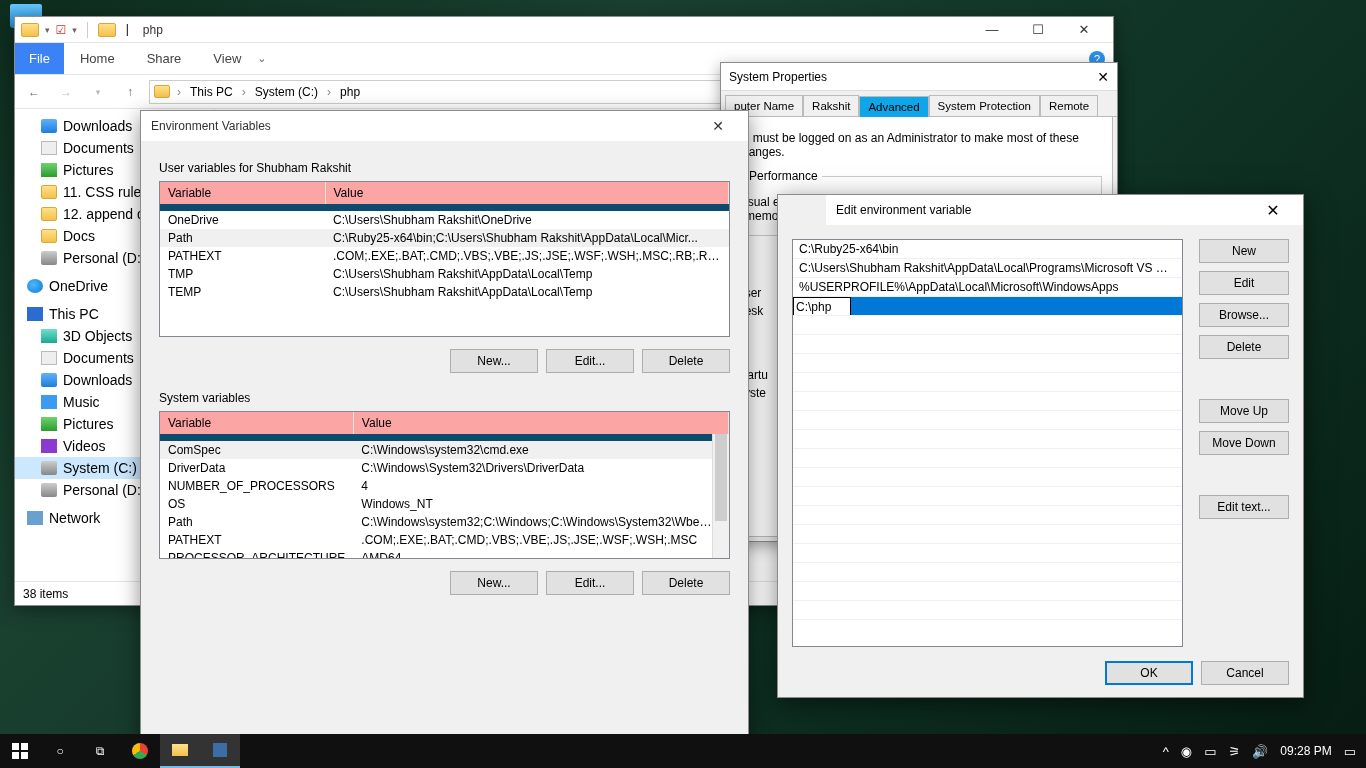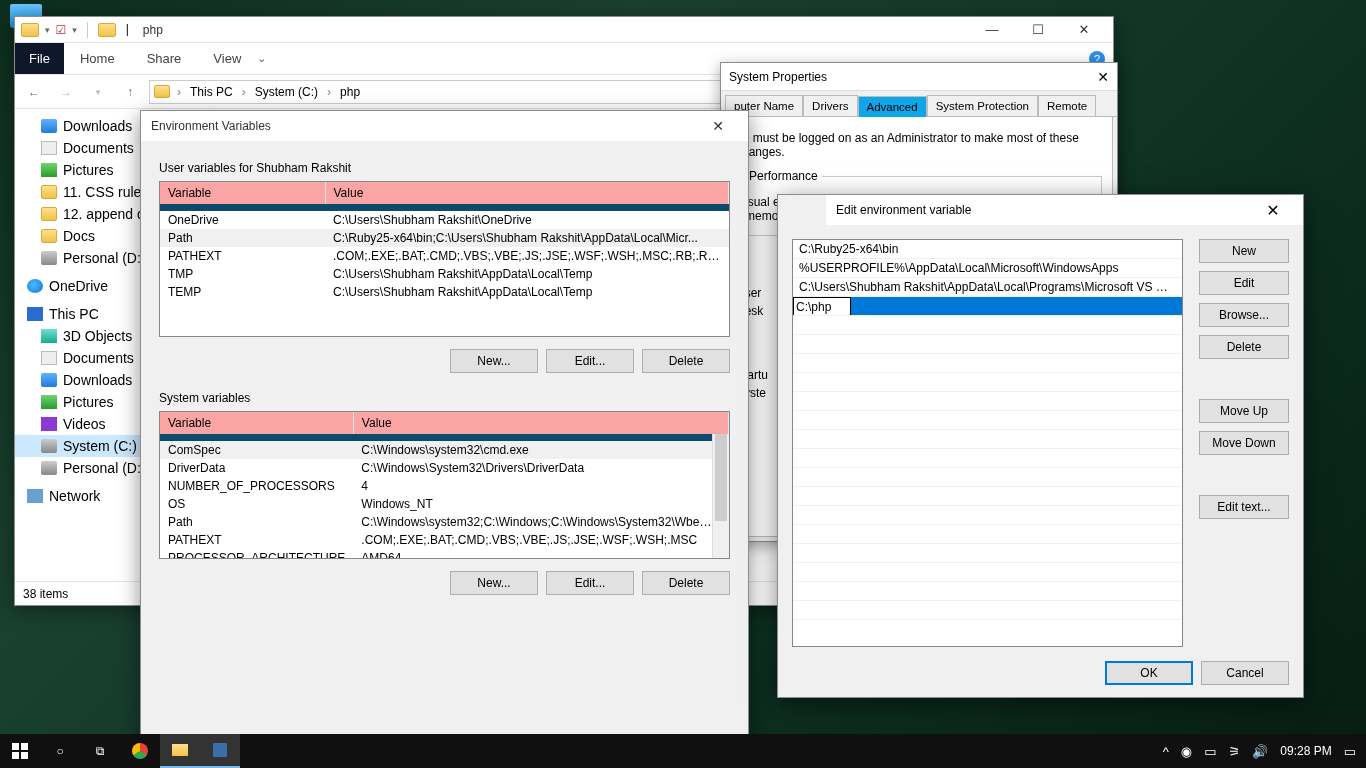--- a/index.html
+++ b/index.html
@@ -9,21 +9,21 @@
   .desktop-icon .folder { width:32px;height:24px;background:linear-gradient(#69c5ff,#1b8fd8);border-radius:2px 2px 3px 3px;margin:auto;}
   
   .explorer { position:absolute; left:14px; top:16px; width:1100px; height:590px; background:#fff; border:1px solid #8c8c8c; box-shadow:0 4px 18px rgba(0,0,0,.4); }
   .explorer .qat { height:26px; background:#fff; border-bottom:1px solid #e5e5e5; display:flex; align-items:center; padding:0 6px; font-size:12px; gap:6px;}
   .qat .folder-ic{width:18px;height:14px;background:linear-gradient(#ffe08a,#f3c24b);border:1px solid #d6a93b;border-radius:2px;}
   .qat .sep{width:1px;height:16px;background:#ccc;margin:0 4px;}
   .qat .title{margin-left:6px;color:#333;}
   .qat .winbtns{margin-left:auto;display:flex;gap:0;}
   .qat .winbtn{width:46px;height:26px;display:flex;align-items:center;justify-content:center;color:#333;font-size:13px;}
   .explorer .ribbon{height:32px;background:#fff;border-bottom:1px solid #e5e5e5;display:flex;align-items:center;font-size:13px;}
-  .ribbon .file-tab{background:#0f172a;color:#fff;padding:6px 14px;height:100%;display:flex;align-items:center;}
+  .ribbon .file-tab{background:#3b82f6;color:#fff;padding:6px 14px;height:100%;display:flex;align-items:center;}
   .ribbon .tab{padding:0 16px;color:#444;height:100%;display:flex;align-items:center;}
   .ribbon .help{margin-left:auto;width:16px;height:16px;border-radius:50%;background:#2b90e9;color:#fff;font-size:11px;display:flex;align-items:center;justify-content:center;margin-right:8px;}
   .ribbon .chev{margin-right:8px;color:#666;font-size:11px;}
   .explorer .addrbar{height:34px;border-bottom:1px solid #e5e5e5;display:flex;align-items:center;padding:0 6px;gap:6px;font-size:12px;}
   .addrbar .navbtn{width:26px;height:26px;display:flex;align-items:center;justify-content:center;color:#666;border-radius:3px;}
   .addrbar .navbtn.dis{color:#bbb;}
   .addrbar .breadcrumb{flex:1;height:24px;border:1px solid #ccc;display:flex;align-items:center;padding:0 4px;gap:2px;background:#fff;}
   .breadcrumb .bc-folder{width:16px;height:13px;background:linear-gradient(#ffe08a,#f3c24b);border:1px solid #d6a93b;border-radius:2px;margin-right:2px;}
   .breadcrumb .crumb{padding:0 4px;}
   .breadcrumb .car{color:#888;padding:0 3px;}
@@ -195,20 +195,24 @@
           </div>
           <div class="item">
             <span class="ic doc"></span>
             <span>Documents</span>
           </div>
           <div class="item">
             <span class="ic dl"></span>
             <span>Downloads</span>
           </div>
           <div class="item">
+            <span class="ic mus"></span>
+            <span>Music</span>
+          </div>
+          <div class="item">
             <span class="ic pic"></span>
             <span>Pictures</span>
           </div>
           <div class="item">
             <span class="ic vid"></span>
             <span>Videos</span>
           </div>
           <div class="item selected">
             <span class="ic disk"></span>
             <span>System (C:)</span>
@@ -229,21 +233,21 @@
     </div>
 </div>
 
 <div class="sysprop">
   <div class="title">
       <span>System Properties</span>
       <span class="close">✕</span>
     </div>
   <div class="tabs">
     <div class="t">puter Name</div>
-    <div class="t">Drivers</div>
+    <div class="t">Rakshit</div>
     <div class="t active">Advanced</div>
     <div class="t">System Protection</div>
     <div class="t">Remote</div>
   </div>
   <div class="pane">
     <p>ou must be logged on as an Administrator to make most of these changes.</p>
     <fieldset>
       <legend>Performance</legend>
       <p>isual effects, processor scheduling, memory usage, and virtual memory</p>
     </fieldset>
@@ -356,22 +360,22 @@
 
 <div class="editenv">
   <div class="title">
       <span>Edit environment variable</span>
       <span class="close">✕</span>
     </div>
   <div class="body">
     <div class="list">
       <div id="editenv-rows">
           <div class="row">C:\Ruby25-x64\bin</div>
+          <div class="row">C:\Users\Shubham Rakshit\AppData\Local\Programs\Microsoft VS Co...</div>
           <div class="row">%USERPROFILE%\AppData\Local\Microsoft\WindowsApps</div>
-          <div class="row">C:\Users\Shubham Rakshit\AppData\Local\Programs\Microsoft VS Co...</div>
         </div>
       <div class="row editing">
         <input type="text" value="C:\php" style="">
       </div>
       <div id="editenv-empty">
           <div class="row"></div>
           <div class="row"></div>
           <div class="row"></div>
           <div class="row"></div>
           <div class="row"></div>

